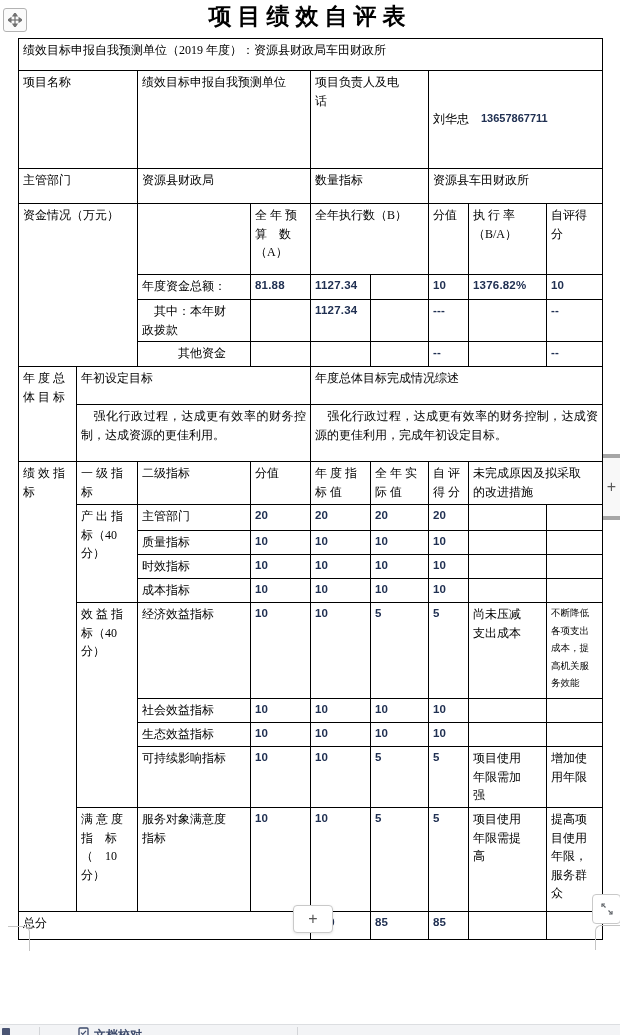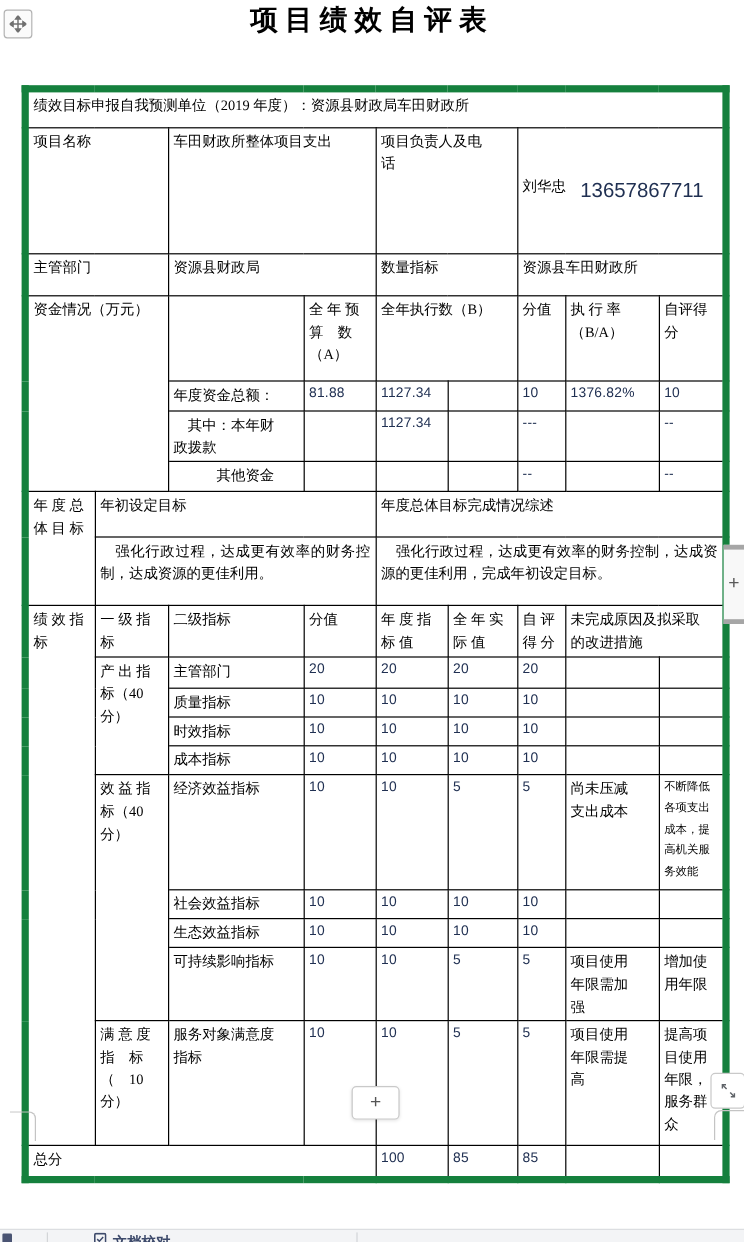--- a/index.html
+++ b/index.html
@@ -7,34 +7,34 @@
     width:620px;height:1035px;position:relative;overflow:hidden;
     background:#ffffff;
     font-family:"Liberation Serif","DejaVu Serif",serif;color:#000;
   }
   .title{
     position:absolute;top:0;left:0;width:620px;margin:0;
     text-align:center;font-size:23px;font-weight:700;letter-spacing:6px;line-height:34px;
   }
   table.main{
     position:absolute;left:18px;top:38px;width:584px;
-    border-collapse:collapse;table-layout:fixed;border:6px solid #15803d;margin-top:33px;
+    border-collapse:collapse;table-layout:fixed;border:1px solid #15803d;
   }
   td{
     border:1px solid #000;vertical-align:top;padding:2px 4px;
     font-size:12px;line-height:1.55;text-align:justify;
     white-space:pre-wrap;word-break:break-all;overflow:hidden;
   }
   td.num{
     font-family:"Liberation Sans","DejaVu Sans",sans-serif;
-    color:#203052;font-weight:400;font-size:11.5px;text-align:left;letter-spacing:.2px;
+    color:#203052;font-weight:700;font-size:11.5px;text-align:left;letter-spacing:.2px;
   }
   td.small{font-size:9.5px;line-height:1.85}
   .name-phone{display:flex;gap:12px;align-items:flex-start}
-  .phone{font-family:"Liberation Sans","DejaVu Sans",sans-serif;color:#203052;font-weight:400;font-size:17px}
+  .phone{font-family:"Liberation Sans","DejaVu Sans",sans-serif;color:#203052;font-weight:700;font-size:11px}
   
   .move-handle{
     position:absolute;left:3px;top:8px;width:22px;height:22px;background:#fbfbfb;
     border:1px solid #b3b3b3;border-radius:3px;display:flex;align-items:center;justify-content:center;
   }
   
   .side-plus{
     position:absolute;right:0;top:454px;width:17px;height:58px;background:#f8f8f8;
     border-top:4px solid #a6a6a6;border-bottom:4px solid #a6a6a6;
     font-family:"Liberation Sans",sans-serif;font-size:16px;color:#5a5a5a;
@@ -103,21 +103,21 @@
     <col style="width:40px">
       <col style="width:78px">
       <col style="width:56px">
   </colgroup>
   <tbody>
     <tr style="height:32px">
       <td colspan="9">绩效目标申报自我预测单位（2019 年度）：资源县财政局车田财政所</td>
     </tr>
     <tr style="height:67px">
       <td colspan="2">项目名称</td>
-      <td colspan="2">车田财政所整体项目支出</td>
+      <td colspan="2">绩效目标申报自我预测单位</td>
       <td colspan="2">项目负责人及电
 话</td>
       <td colspan="3">
         <span class="name-phone">
           <span>刘华忠</span>
           <span class="phone">13657867711</span>
         </span>
       </td>
     </tr>
     <tr style="height:35px">

